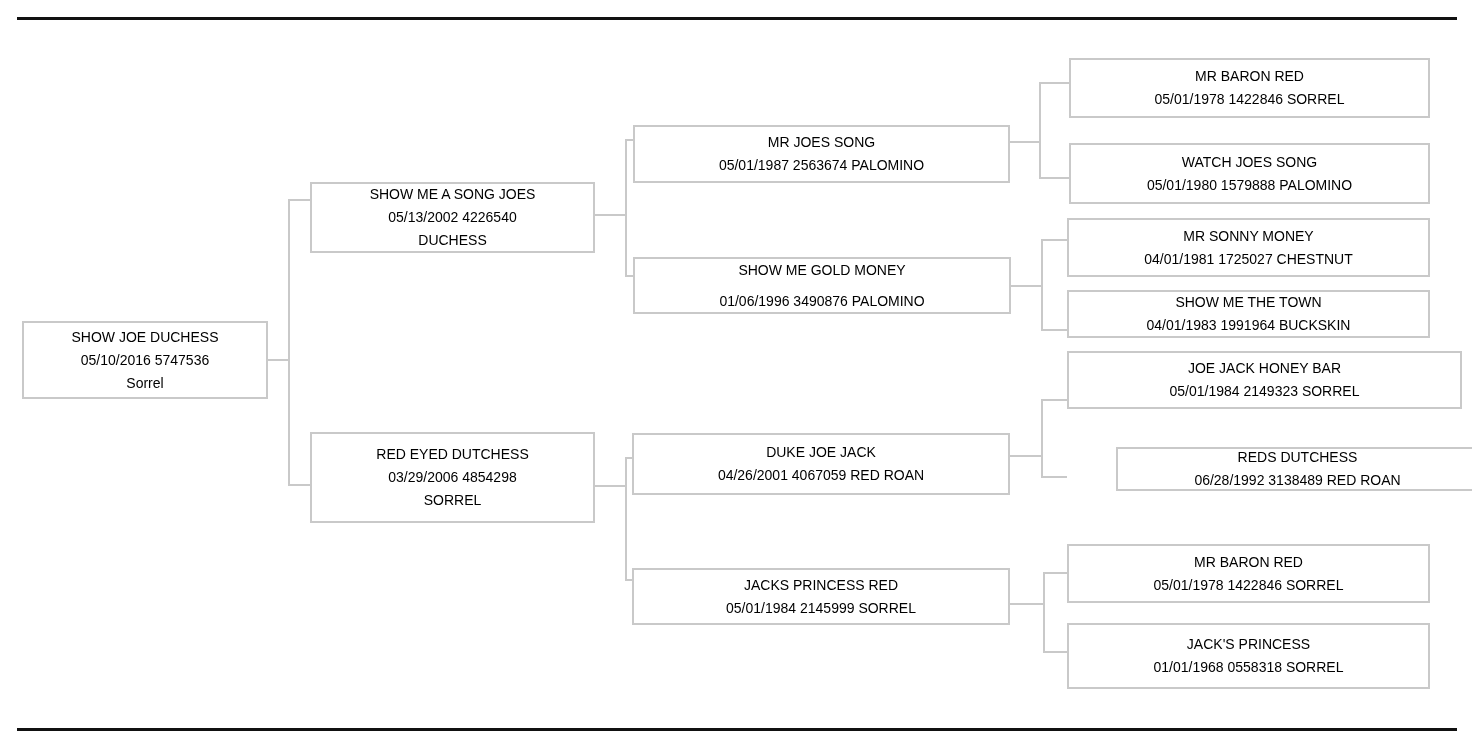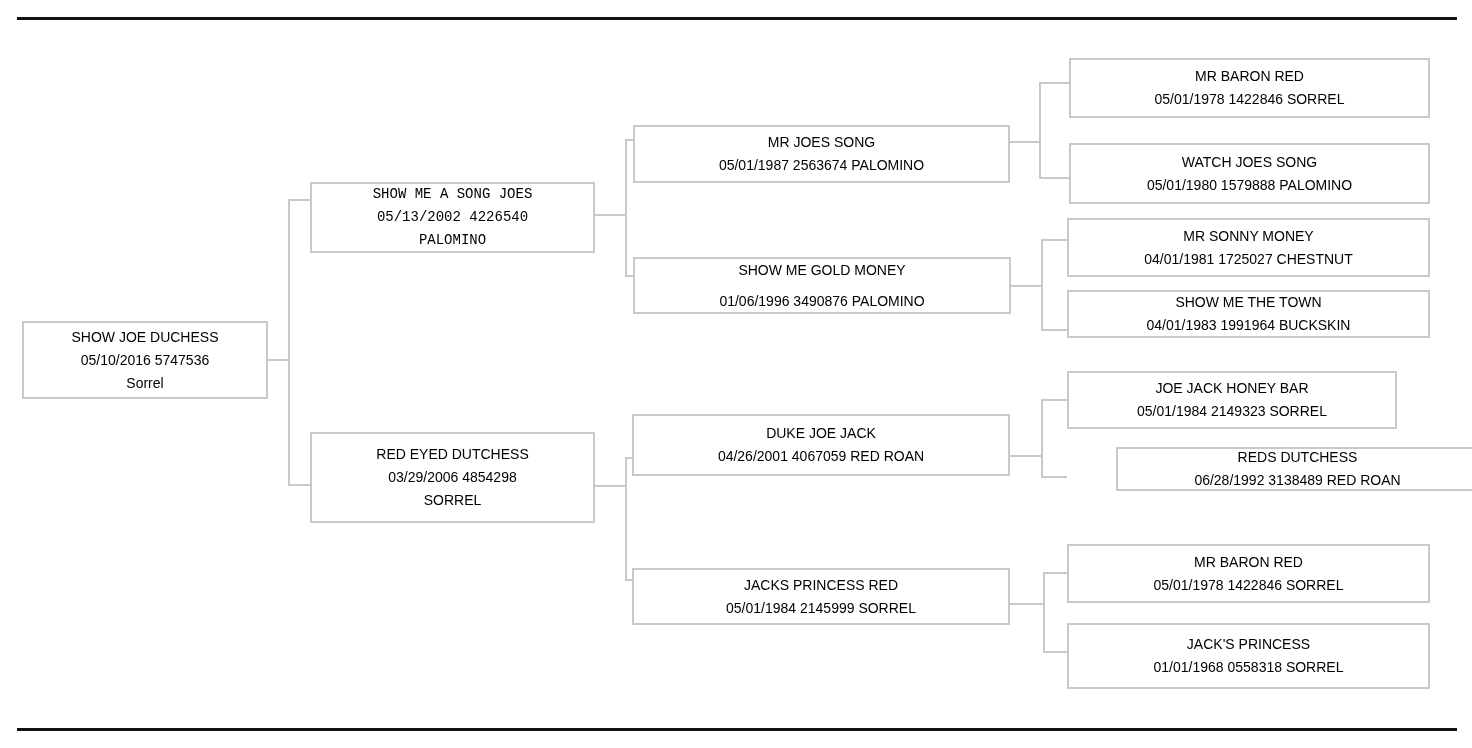--- a/index.html
+++ b/index.html
@@ -79,40 +79,40 @@
     <polyline points="1010,604 1044,604"></polyline>
     <polyline points="1067,573 1044,573 1044,652 1067,652"></polyline>
   </svg>
 
   <div class="horse-box" style="left:22px; top:321px; width:246px; height:78px;">
     <span>SHOW JOE DUCHESS</span>
     <span>05/10/2016 5747536</span>
     <span>Sorrel</span>
   </div>
 
-  <div class="horse-box" style="left:310px; top:182px; width:285px; height:71px;font-family:Liberation Mono, monospace;">
+  <div class="horse-box" style="left:310px; top:182px; width:285px; height:71px;">
     <span>SHOW ME A SONG JOES</span>
     <span>05/13/2002 4226540</span>
-    <span>PALOMINO</span>
+    <span>DUCHESS</span>
   </div>
   <div class="horse-box" style="left:310px; top:432px; width:285px; height:91px;">
     <span>RED EYED DUTCHESS</span>
     <span>03/29/2006 4854298</span>
     <span>SORREL</span>
   </div>
 
   <div class="horse-box" style="left:633px; top:105px; width:377px; height:58px;margin-top:20px;">
     <span>MR JOES SONG</span>
     <span>05/01/1987 2563674 PALOMINO</span>
   </div>
   <div class="horse-box" style="left:633px; top:257px; width:378px; height:57px;gap:8px;">
     <span>SHOW ME GOLD MONEY</span>
     <span>01/06/1996 3490876 PALOMINO</span>
   </div>
-  <div class="horse-box" style="left:632px; top:414px; width:378px; height:62px;">
+  <div class="horse-box" style="left:632px; top:433px; width:378px; height:62px;">
     <span>DUKE JOE JACK</span>
     <span>04/26/2001 4067059 RED ROAN</span>
   </div>
   <div class="horse-box" style="left:632px; top:568px; width:378px; height:57px;">
     <span>JACKS PRINCESS RED</span>
     <span>05/01/1984 2145999 SORREL</span>
   </div>
 
   <div class="horse-box" style="left:1069px; top:58px; width:361px; height:60px;">
     <span>MR BARON RED</span>
@@ -123,21 +123,21 @@
     <span>05/01/1980 1579888 PALOMINO</span>
   </div>
   <div class="horse-box" style="left:1067px; top:218px; width:363px; height:59px;">
     <span>MR SONNY MONEY</span>
     <span>04/01/1981 1725027 CHESTNUT</span>
   </div>
   <div class="horse-box" style="left:1067px; top:290px; width:363px; height:48px;">
     <span>SHOW ME THE TOWN</span>
     <span>04/01/1983 1991964 BUCKSKIN</span>
   </div>
-  <div class="horse-box" style="left:1067px; top:371px; width:330px; height:58px;">
+  <div class="horse-box" style="left:1067px; top:351px; width:395px; height:58px;">
     <span>JOE JACK HONEY BAR</span>
     <span>05/01/1984 2149323 SORREL</span>
   </div>
   <div class="horse-box" style="left:1116px; top:447px; width:363px; height:44px;">
     <span>REDS DUTCHESS</span>
     <span>06/28/1992 3138489 RED ROAN</span>
   </div>
   <div class="horse-box" style="left:1067px; top:544px; width:363px; height:59px;">
     <span>MR BARON RED</span>
     <span>05/01/1978 1422846 SORREL</span>

